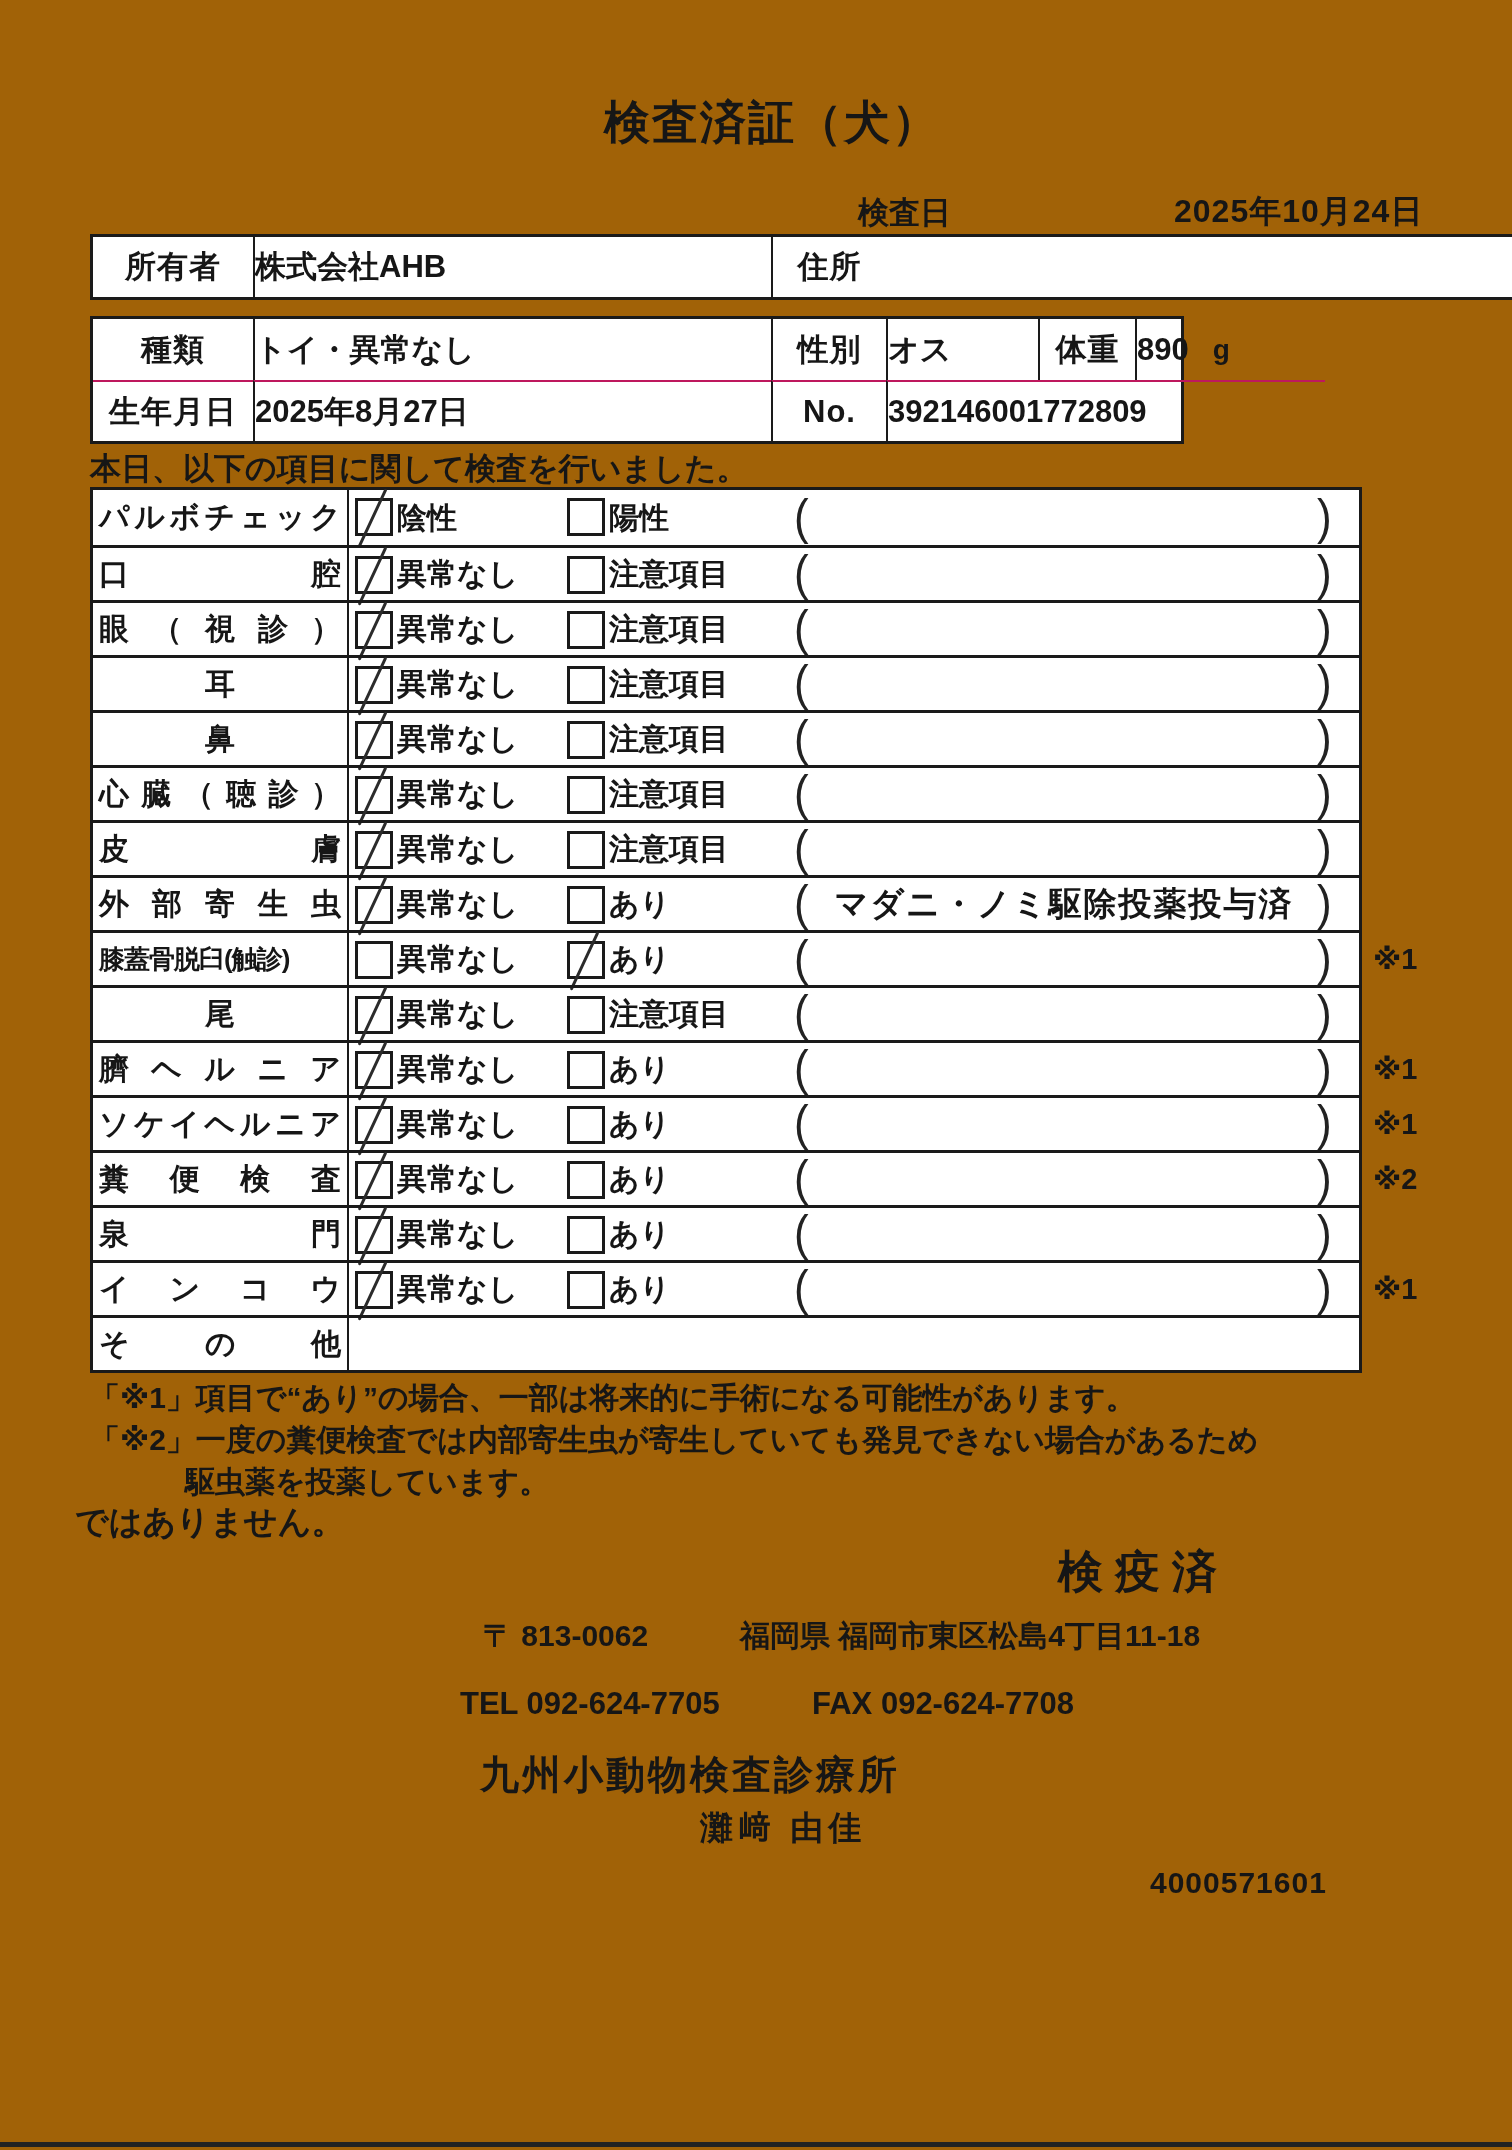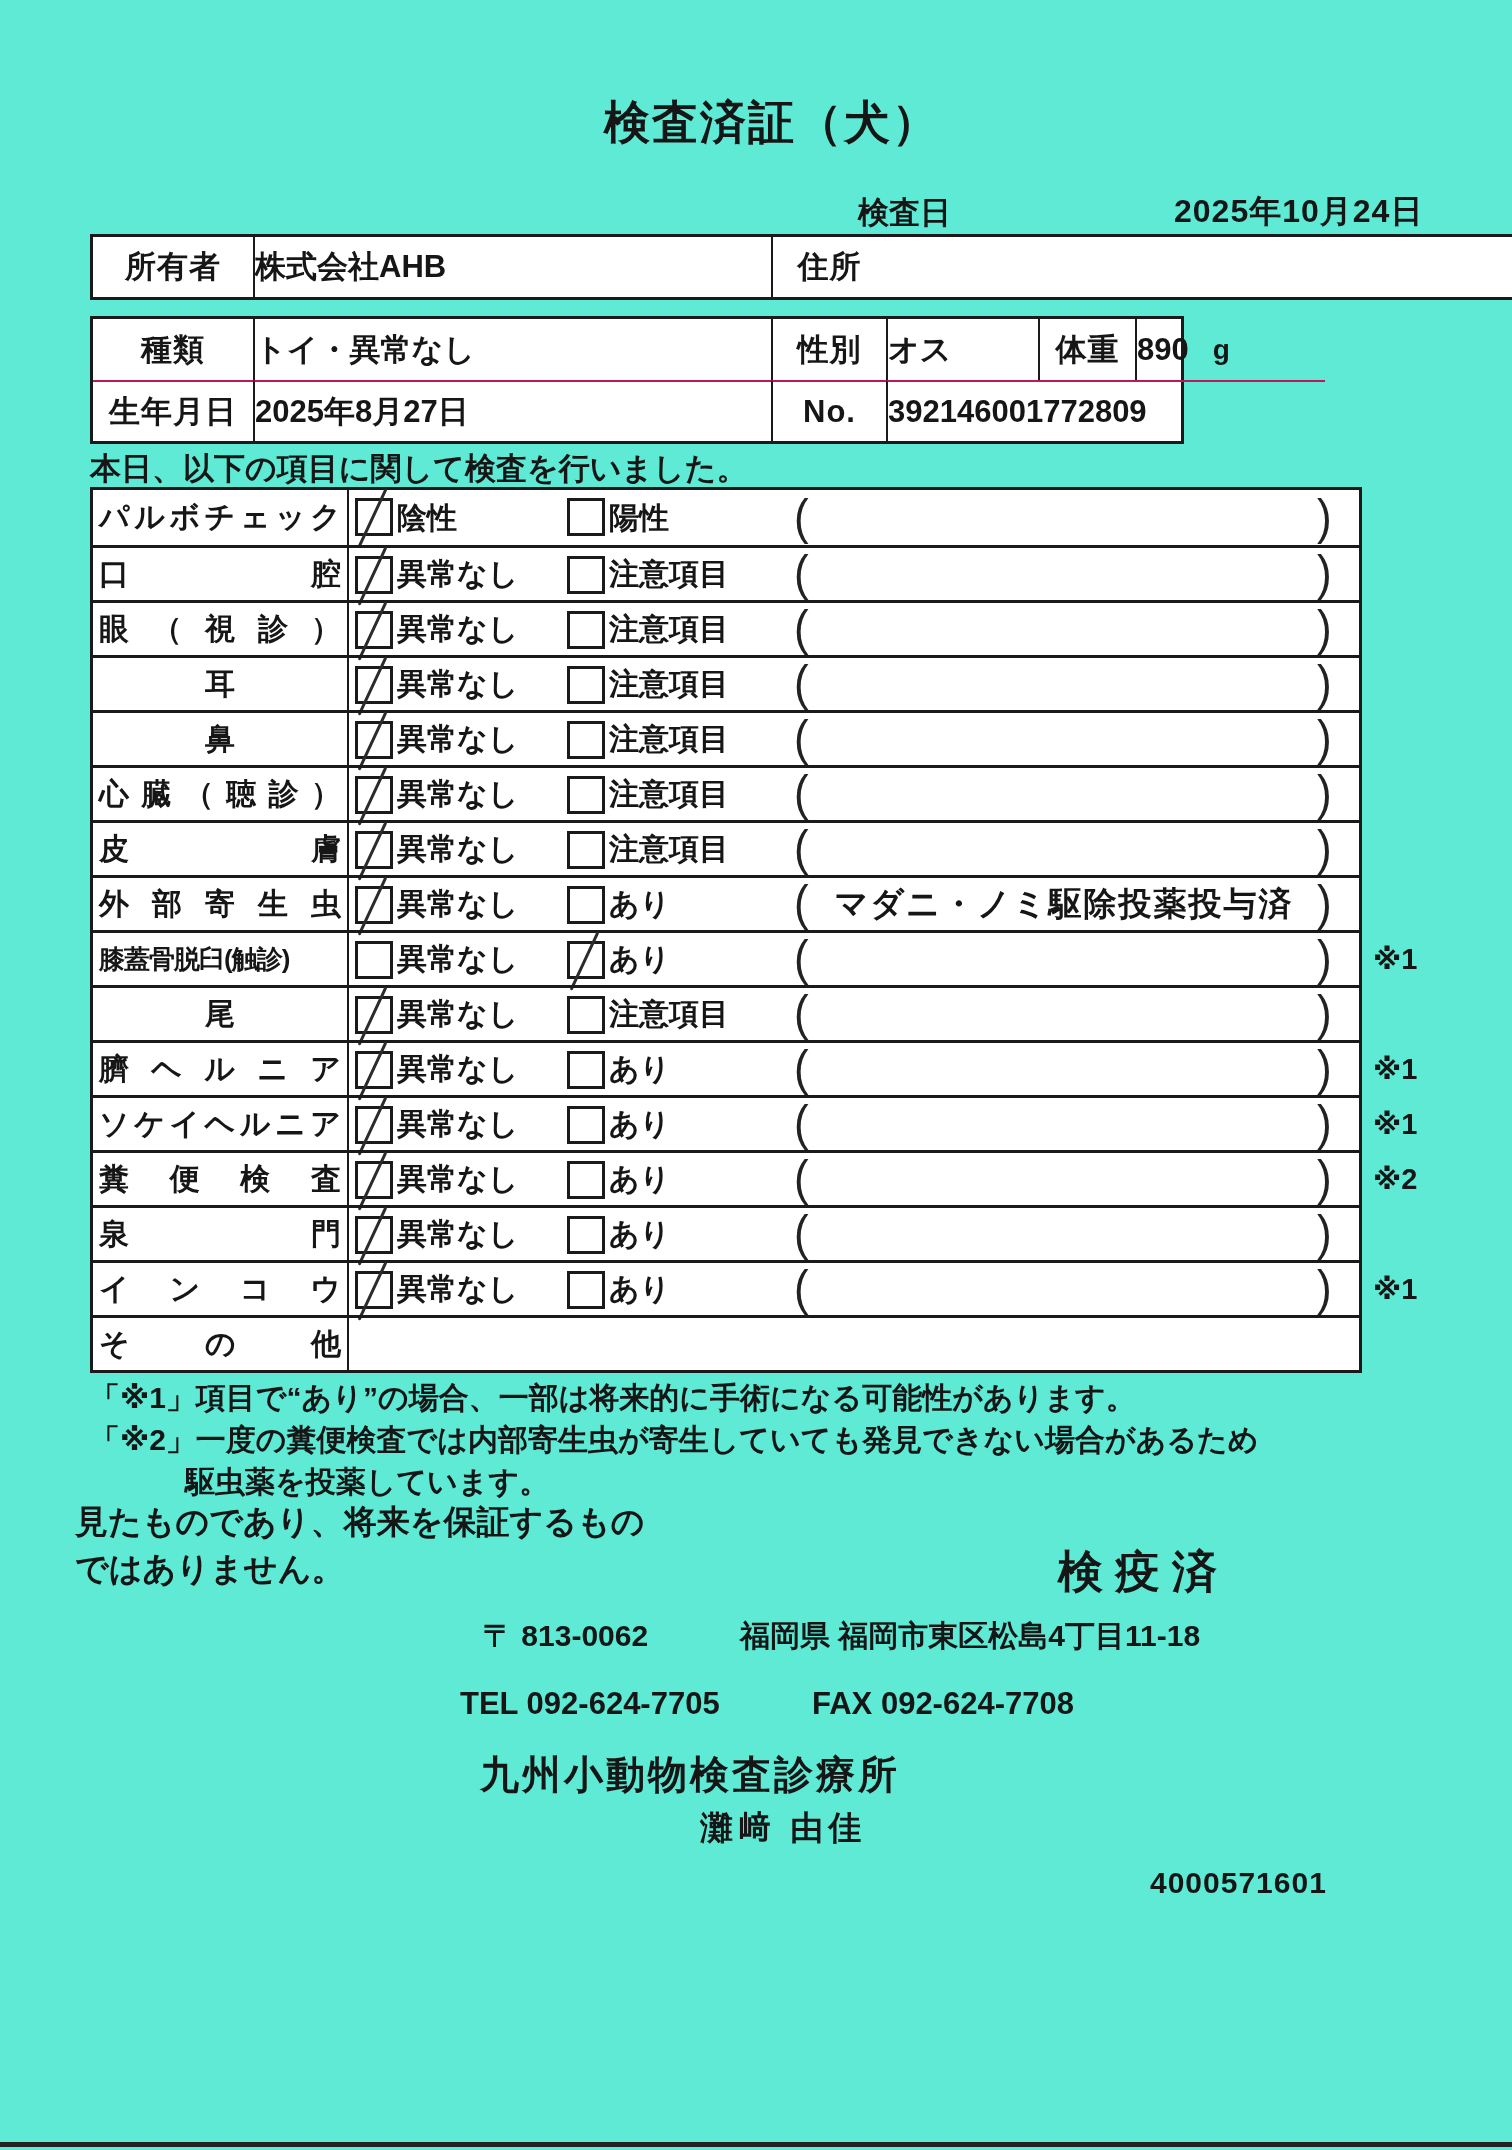--- a/index.html
+++ b/index.html
@@ -1,17 +1,17 @@
 <!DOCTYPE html>
 <html><head>
 <meta charset="utf-8">
 <style>
   html,body{margin:0;padding:0;background:#e8e8e8;}
   .page{
-    position:relative;width:1512px;height:2150px;background:#5eead4;
+    position:relative;width:1512px;height:2150px;background:#a16207;
     font-family:"Liberation Sans","DejaVu Sans",sans-serif;color:#161616;
     overflow:hidden;margin:0 auto;
   }
   .abs{position:absolute;}
   
   .title{left:30px;top:92px;width:1484px;text-align:center;font-size:46px;font-weight:700;letter-spacing:2px;}
   .datelabel{left:858px;top:192px;font-size:31px;font-weight:700;}
   .dateval{left:1174px;top:190px;font-size:32px;font-weight:700;letter-spacing:1px;}
   
   .t{display:grid;border:3px solid #1a1a1a;background:#fff;box-sizing:border-box;}
@@ -336,21 +336,20 @@
         </div>
     <div class="opts"></div>
   </div>
     </div>
 
   <div class="abs note n1">「※1」項目で“あり”の場合、一部は将来的に手術になる可能性があります。</div>
   <div class="abs note n2">「※2」一度の糞便検査では内部寄生虫が寄生していても発見できない場合があるため</div>
   <div class="abs note n3">駆虫薬を投薬しています。</div>
 
   <div class="abs disclaimer">
-    <div>見たものであり、将来を保証するもの</div>
     <div>ではありません。</div>
   </div>
 
   <div class="abs stamp">検疫済</div>
 
   <div class="abs postal">〒 813-0062</div>
   <div class="abs clinic-addr">福岡県 福岡市東区松島4丁目11-18</div>
   <div class="abs tel">TEL 092-624-7705</div>
   <div class="abs fax">FAX 092-624-7708</div>
   <div class="abs clinic-name">九州小動物検査診療所</div>

